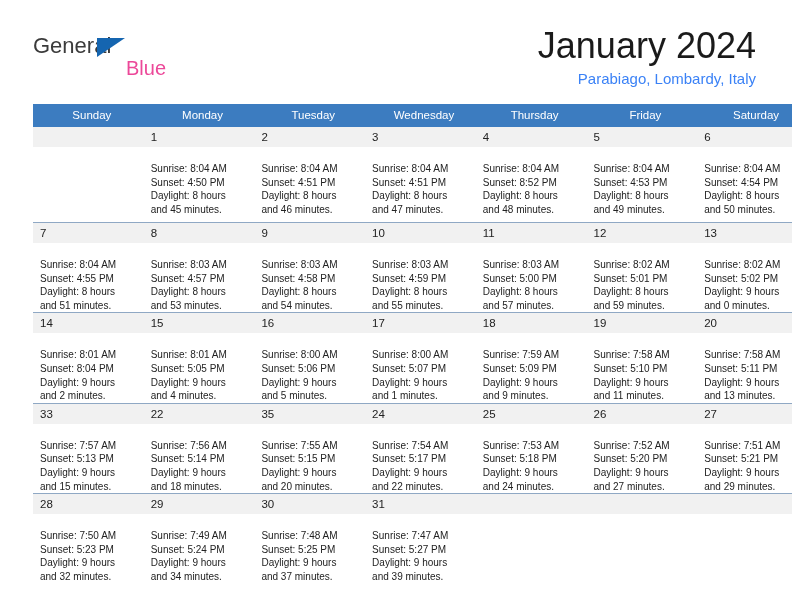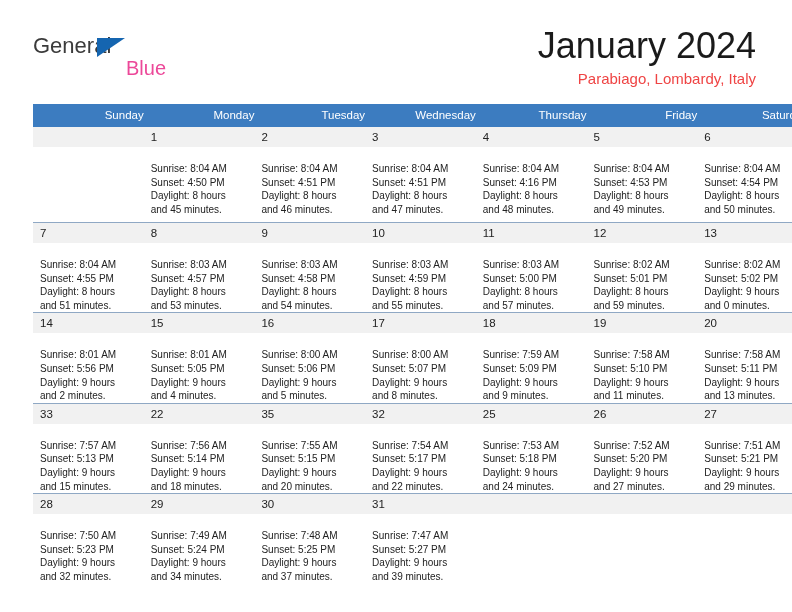--- a/index.html
+++ b/index.html
@@ -79,21 +79,21 @@
     text-align: right;
   }
   .cal-title {
     font-size: 36px;
     color: #1a1a1a;
     line-height: 32px;
     white-space: nowrap;
   }
   .cal-subtitle {
     font-size: 15px;
-    color: #ef4444;
+    color: #3b82f6;
     line-height: 20px;
     margin-top: 7px;
     white-space: nowrap;
   }
 
   
   .calendar {
     position: absolute;
     left: 33px;
     top: 104px;
@@ -102,21 +102,21 @@
   table.cal {
     border-collapse: collapse;
     table-layout: fixed;
     width: 726px;
   }
   table.cal th {
     background: #3c7cc0;
     color: #ffffff;
     font-size: 11.5px;
     font-weight: normal;
-    text-align: right;
+    text-align: center;
     padding: 5px 0 6px 7px;
     height: 11px;
     width: 103.71px;
   }
   td.daycell {
     vertical-align: top;
     padding: 0;
     border-top: 1px solid #8fa8c4;
     height: 88px;
     width: 103.71px;
@@ -218,21 +218,21 @@
                 <div>Sunrise: 8:04 AM</div>
                 <div>Sunset: 4:51 PM</div>
                 <div>Daylight: 8 hours</div>
                 <div>and 47 minutes.</div>
               </div>
             </td>
             <td class="daycell">
               <div class="daynum">4</div>
               <div class="info">
                 <div>Sunrise: 8:04 AM</div>
-                <div>Sunset: 4:16 PM</div>
+                <div>Sunset: 8:52 PM</div>
                 <div>Daylight: 8 hours</div>
                 <div>and 48 minutes.</div>
               </div>
             </td>
             <td class="daycell">
               <div class="daynum">5</div>
               <div class="info">
                 <div>Sunrise: 8:04 AM</div>
                 <div>Sunset: 4:53 PM</div>
                 <div>Daylight: 8 hours</div>
@@ -312,21 +312,21 @@
                 <div>Daylight: 9 hours</div>
                 <div>and 0 minutes.</div>
               </div>
             </td>
           </tr>
           <tr class="week">
             <td class="daycell">
               <div class="daynum">14</div>
               <div class="info">
                 <div>Sunrise: 8:01 AM</div>
-                <div>Sunset: 5:56 PM</div>
+                <div>Sunset: 8:04 PM</div>
                 <div>Daylight: 9 hours</div>
                 <div>and 2 minutes.</div>
               </div>
             </td>
             <td class="daycell">
               <div class="daynum">15</div>
               <div class="info">
                 <div>Sunrise: 8:01 AM</div>
                 <div>Sunset: 5:05 PM</div>
                 <div>Daylight: 9 hours</div>
@@ -341,21 +341,21 @@
                 <div>Daylight: 9 hours</div>
                 <div>and 5 minutes.</div>
               </div>
             </td>
             <td class="daycell">
               <div class="daynum">17</div>
               <div class="info">
                 <div>Sunrise: 8:00 AM</div>
                 <div>Sunset: 5:07 PM</div>
                 <div>Daylight: 9 hours</div>
-                <div>and 8 minutes.</div>
+                <div>and 1 minutes.</div>
               </div>
             </td>
             <td class="daycell">
               <div class="daynum">18</div>
               <div class="info">
                 <div>Sunrise: 7:59 AM</div>
                 <div>Sunset: 5:09 PM</div>
                 <div>Daylight: 9 hours</div>
                 <div>and 9 minutes.</div>
               </div>
@@ -401,21 +401,21 @@
             <td class="daycell">
               <div class="daynum">35</div>
               <div class="info">
                 <div>Sunrise: 7:55 AM</div>
                 <div>Sunset: 5:15 PM</div>
                 <div>Daylight: 9 hours</div>
                 <div>and 20 minutes.</div>
               </div>
             </td>
             <td class="daycell">
-              <div class="daynum">32</div>
+              <div class="daynum">24</div>
               <div class="info">
                 <div>Sunrise: 7:54 AM</div>
                 <div>Sunset: 5:17 PM</div>
                 <div>Daylight: 9 hours</div>
                 <div>and 22 minutes.</div>
               </div>
             </td>
             <td class="daycell">
               <div class="daynum">25</div>
               <div class="info">

